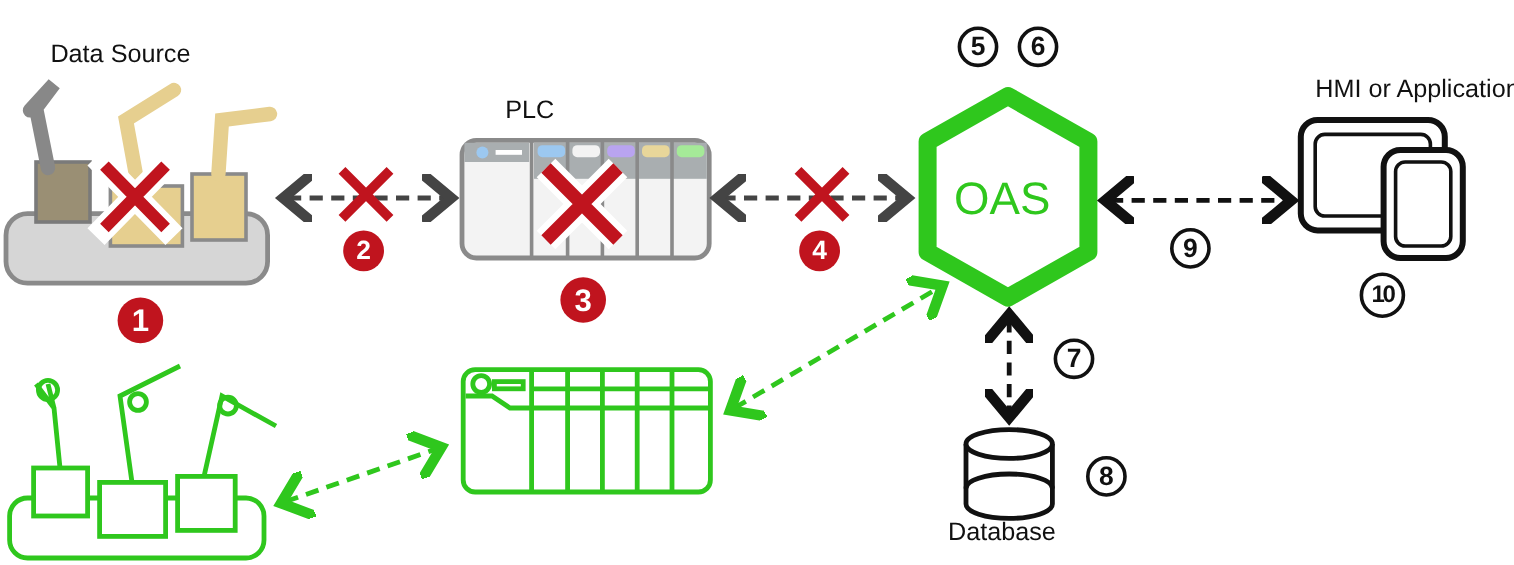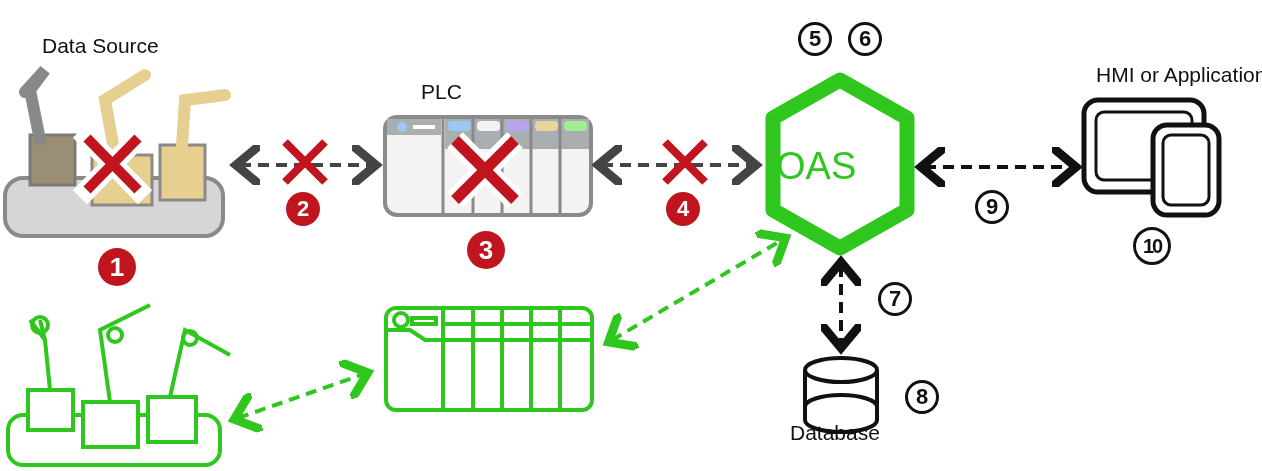--- a/index.html
+++ b/index.html
@@ -108,23 +108,23 @@
     <path d="M388,330 L410,330 L425,340 L443,340"></path>
     <path d="M443,308 L443,410 M473,308 L473,410 M502,308 L502,410 M531,308 L531,410 M560,308 L560,410"></path>
     <path d="M443,324 L590,324 M443,340 L590,340"></path>
   </g>
 
   <line x1="612" y1="340" x2="782" y2="240" stroke="#2fc71d" stroke-width="4" stroke-dasharray="11,7" marker-start="url(#ahGr)" marker-end="url(#ahGr)"></line>
 </svg>
 
 <div class="lbl" style="left:42px; top:34px;">Data Source</div>
 <div class="lbl" style="left:421px; top:80px;">PLC</div>
-<div class="lbl" style="left:776px; top:145px; color:#2fc71d; font-size:38px;">OAS</div>
+<div class="lbl" style="left:795px; top:145px; color:#2fc71d; font-size:38px;">OAS</div>
 <div class="lbl" style="left:1096px; top:63px;">HMI or Application</div>
-<div class="lbl" style="left:790px; top:421px;">Database</div>
+<div class="lbl" style="left:790px; top:432px;">Database</div>
 
 <div class="badge-red" style="left:98px; top:248px;">1</div>
 <div class="badge-red" style="left:286px; top:192px; width:34px; height:34px; font-size:22px;">2</div>
 <div class="badge-red" style="left:467px; top:231px;">3</div>
 <div class="badge-red" style="left:666px; top:192px; width:34px; height:34px; font-size:22px;">4</div>
 <div class="badge-out" style="left:798px; top:22px;">5</div>
 <div class="badge-out" style="left:848px; top:22px;">6</div>
 <div class="badge-out" style="left:878px; top:282px;">7</div>
 <div class="badge-out" style="left:905px; top:380px;">8</div>
 <div class="badge-out" style="left:975px; top:190px;">9</div>

